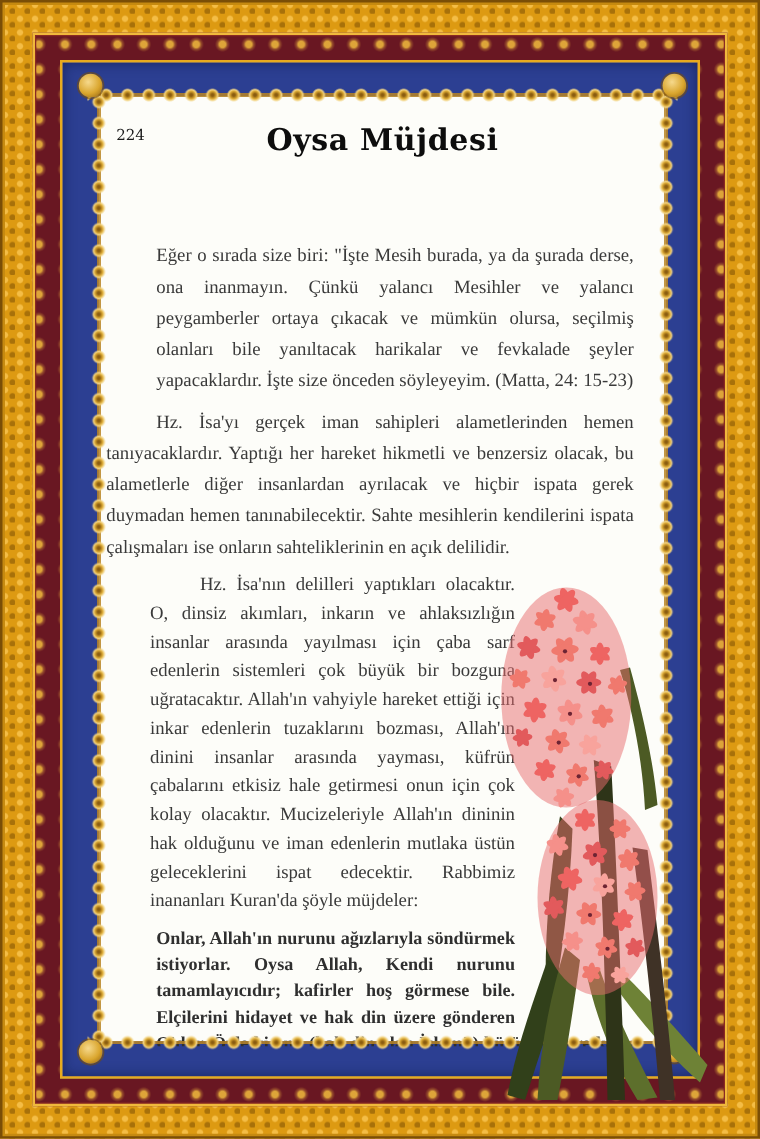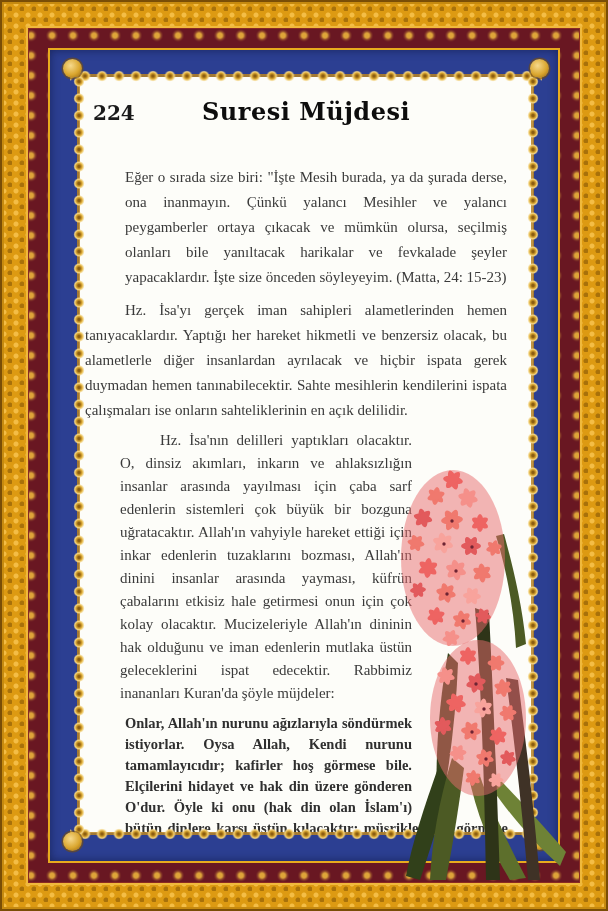--- a/index.html
+++ b/index.html
@@ -53,36 +53,36 @@
     background:radial-gradient(circle at 40% 35%, #f6d98c, #daa62e 55%, #8a5c10);
     box-shadow:0 0 0 1.5px rgba(120,78,10,0.6);
   }
   .cc-tl{left:63px;top:59px;} .cc-tr{right:59px;top:59px;}
   .cc-bl{left:63px;bottom:60px;} .cc-br{right:59px;bottom:61px;}
 
   
   .page-header{position:relative;height:46px;margin:20px 14px 0 14px;}
   .page-number{
     position:absolute;left:0;top:4px;
-    font-family:"DejaVu Serif", serif;font-weight:bold;font-size:20px;color:#1a1a1a;
+    font-family:"DejaVu Serif", serif;font-weight:normal;font-size:12px;color:#1a1a1a;
   }
   .page-title{
     position:absolute;left:0;right:0;top:0;margin:0;text-align:center;
     font-family:"DejaVu Serif", serif;font-weight:bold;font-size:24px;
     letter-spacing:0.5px;color:#0d0d0d;
   }
 
   
   .text-body{
     margin:22px 25px 0 6px;height:672px;overflow:hidden;
     font-size:15px;line-height:25px;color:#3a3a3a;text-align:justify;
   }
   .para{margin:0 0 6px 0;}
   .para.indent{text-indent:40px;}
-  .para.quote-indent{margin-left:40px;margin-bottom:8px;}
+  .para.quote-indent{margin-left:40px;margin-bottom:8px;margin-top:28px;}
   .para.p3{line-height:23px;margin-left:35px;}
   .para.bold-quote{
     margin-left:40px;margin-top:8px;font-weight:bold;
     font-size:14.5px;line-height:21px;color:#2f2f2f;
   }
   .float-spacer{float:right;width:1px;height:272px;}
   .flower-float{float:right;clear:right;width:96px;height:376px;}
 
   .flower-art{position:absolute;left:368px;top:428px;z-index:5;pointer-events:none;}
 </style>
@@ -90,21 +90,21 @@
 <body>
 
 <div class="book-page">
 
   <div class="band-maroon"></div>
   <div class="band-blue"></div>
 
   <div class="page-surface">
     <div class="page-header">
       <span class="page-number">224</span>
-      <h1 class="page-title">Suresi Müjdesi</h1>
+      <h1 class="page-title">Oysa Müjdesi</h1>
     </div>
     <div class="text-body">
       <div class="float-spacer"></div>
       <div class="flower-float"></div>
       <p class="para quote-indent">Eğer o sırada size biri: "İşte Mesih burada, ya da şurada derse, ona inanmayın. Çünkü yalancı Mesihler ve yalancı peygamberler ortaya çıkacak ve mümkün olursa, seçilmiş olanları bile yanıltacak harikalar ve fevkalade şeyler yapacaklardır. İşte size önceden söyleyeyim. (Matta, 24: 15-23)</p>
       <p class="para indent">Hz. İsa'yı gerçek iman sahipleri alametlerinden hemen tanıyacaklardır. Yaptığı her hareket hikmetli ve benzersiz olacak, bu alametlerle diğer insanlardan ayrılacak ve hiçbir ispata gerek duymadan hemen tanınabilecektir. Sahte mesihlerin kendilerini ispata çalışmaları ise onların sahteliklerinin en açık delilidir.</p>
       <p class="para indent p3">Hz. İsa'nın delilleri yaptıkları olacaktır. O, dinsiz akımları, inkarın ve ahlaksızlığın insanlar arasında yayılması için çaba sarf edenlerin sistemleri çok büyük bir bozguna uğratacaktır. Allah'ın vahyiyle hareket ettiği için inkar edenlerin tuzaklarını bozması, Allah'ın dinini insanlar arasında yayması, küfrün çabalarını etkisiz hale getirmesi onun için çok kolay olacaktır. Mucizeleriyle Allah'ın dininin hak olduğunu ve iman edenlerin mutlaka üstün geleceklerini ispat edecektir. Rabbimiz inananları Kuran'da şöyle müjdeler:</p>
       <p class="para bold-quote">Onlar, Allah'ın nurunu ağızlarıyla söndürmek istiyorlar. Oysa Allah, Kendi nurunu tamamlayıcıdır; kafirler hoş görmese bile. Elçilerini hidayet ve hak din üzere gönderen O'dur. Öyle ki onu (hak din olan İslam'ı) bütün dinlere karşı üstün kılacaktır; müşrikler hoş görmese bile. (Saff Suresi, 8-9)</p>
     </div>
   </div>

